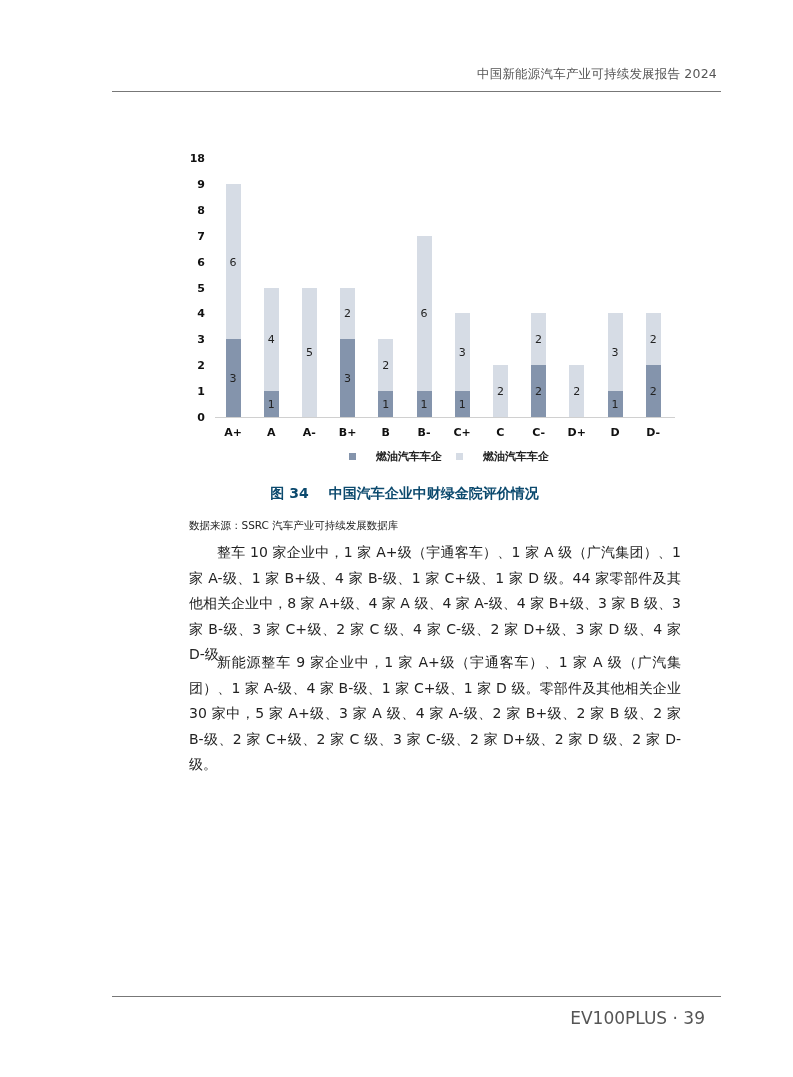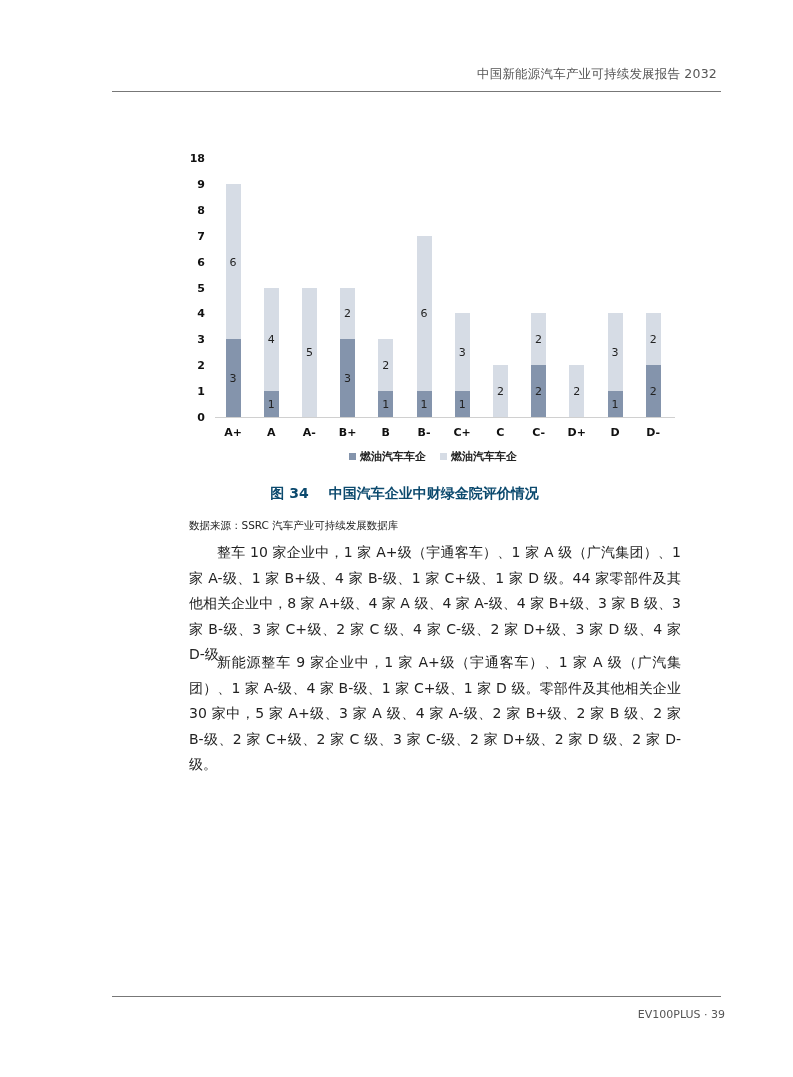--- a/index.html
+++ b/index.html
@@ -21,38 +21,38 @@
       color: #111; transform: translateY(-50%);
     }
     .baseline { position: absolute; left: 215px; top: 417px; width: 460px; height: 1px; background: #d0d0d0; }
     .bar { position: absolute; width: 15px; }
     .seg { position: absolute; left: 0; width: 15px; }
     .seg.fuel { background: #8494ac; }
     .seg.nev { background: #d6dce5; }
     .seg-label { position: absolute; left: 0; width: 15px; text-align: center; font-size: 11px; color: #222; transform: translateY(-50%); }
     .xtick { position: absolute; top: 426px; width: 36px; text-align: center; font-size: 11px; font-weight: bold; color: #111; }
     .legend { position: absolute; top: 449px; left: 349px; font-size: 11px; font-weight: bold; color: #222; display: flex; gap: 14px; }
-    .legend-item { display: flex; align-items: center; gap: 4px; }
+    .legend-item { display: flex; align-items: center; gap: 20px; }
     .swatch { width: 7px; height: 7px; display: inline-block; }
     .caption {
       position: absolute; top: 485px; left: 8px; width: 793px; text-align: center; font-size: 14px; font-weight: bold; color: #0c4a6e;
     }
     .caption .num { margin-right: 20px; }
     .source { position: absolute; top: 519px; left: 189px; font-size: 10.5px; color: #222; }
     .para {
       position: absolute; left: 189px; width: 492px; font-size: 14px; line-height: 25.5px; color: #222;
       text-indent: 28px; text-align: justify;
     }
     .footer-rule { position: absolute; left: 112px; top: 996px; width: 609px; height: 1px; background: #777; }
-    .footer-text { position: absolute; right: 68px; top: 1008px; font-size: 11px; color: #555; }
+    .footer-text { position: absolute; right: 88px; top: 1008px; font-size: 17px; color: #555; }
   </style>
 </head>
 <body>
 
-<div class="header-title">中国新能源汽车产业可持续发展报告 2032</div>
+<div class="header-title">中国新能源汽车产业可持续发展报告 2024</div>
 <div class="header-rule"></div>
 
 <div class="chart" id="chart">
     <div class="ytick" style="top: 417px;">0</div>
     <div class="ytick" style="top: 391.1px;">1</div>
     <div class="ytick" style="top: 365.2px;">2</div>
     <div class="ytick" style="top: 339.3px;">3</div>
     <div class="ytick" style="top: 313.4px;">4</div>
     <div class="ytick" style="top: 287.5px;">5</div>
     <div class="ytick" style="top: 261.6px;">6</div>

